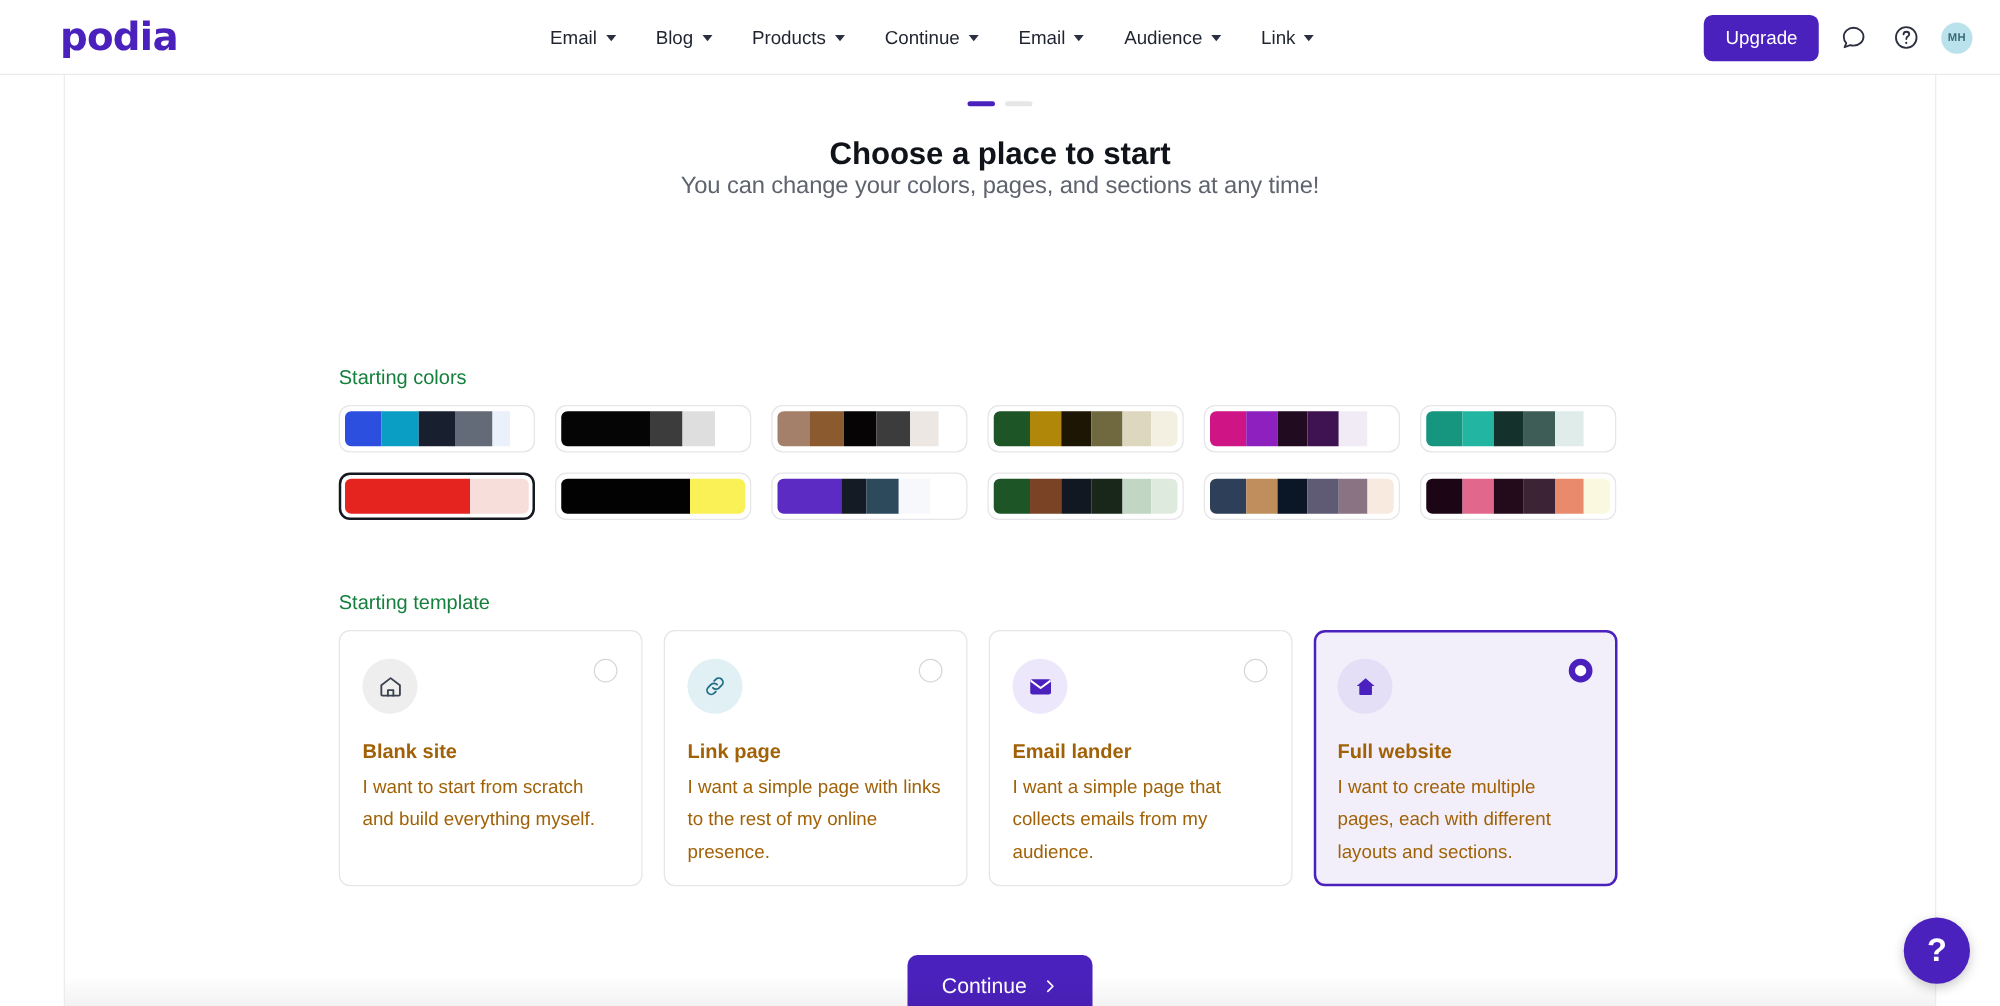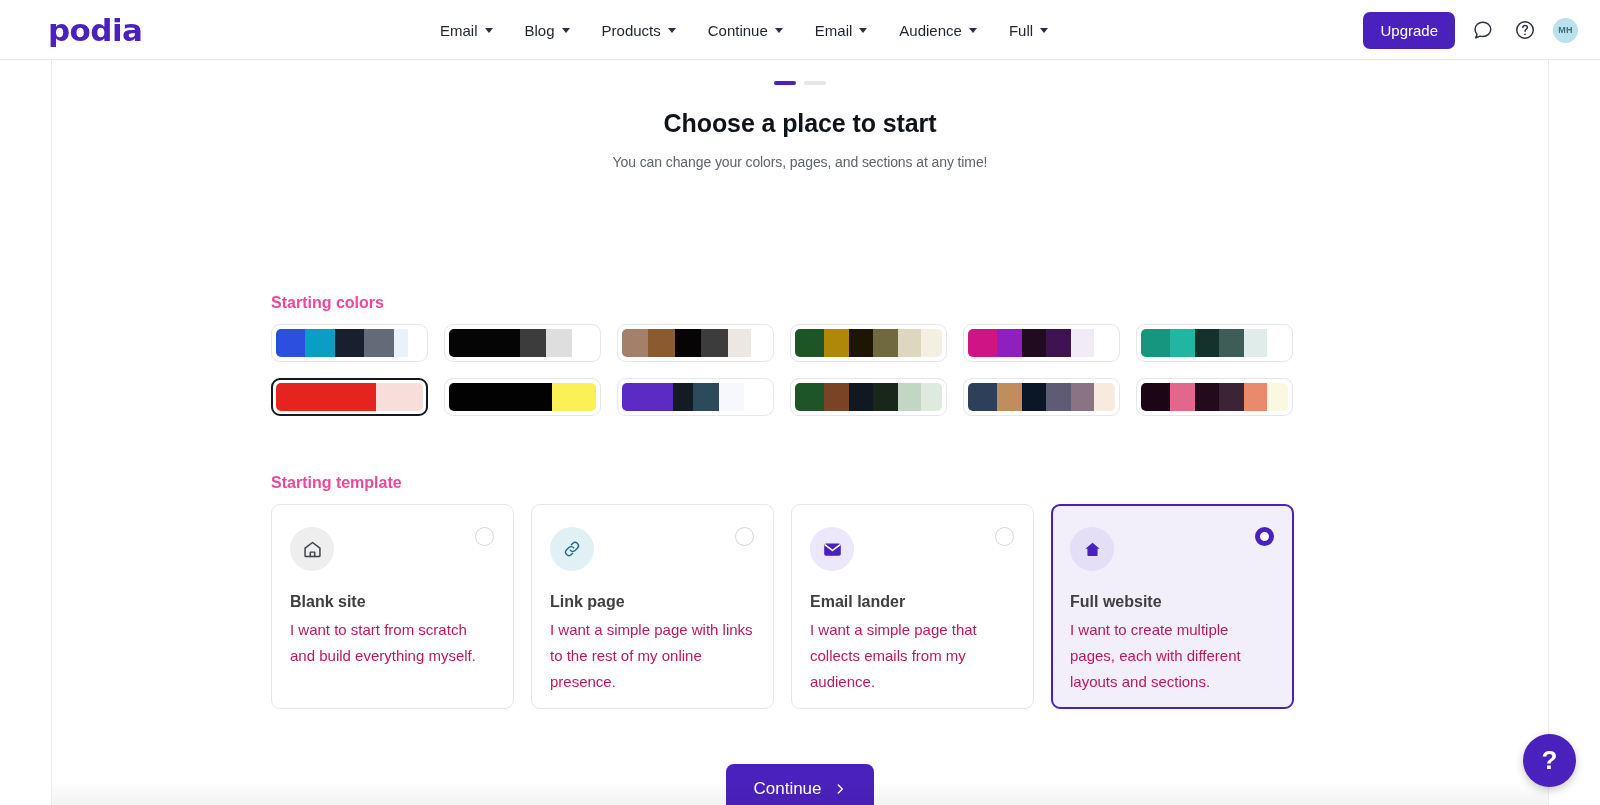--- a/index.html
+++ b/index.html
@@ -157,36 +157,35 @@
   .title {
     text-align: center;
     font-size: 25px;
     font-weight: bold;
     color: #10131a;
     margin-top: 24px;
     letter-spacing: -0.1px;
   }
   .subtitle {
     text-align: center;
-    font-size: 14px;
+    font-size: 19px;
     color: #5e636e;
-    margin-top: 16px;
     letter-spacing: -0.1px;
   }
 
   
   .section {
     position: absolute;
     left: 219px;
     width: 1044px;
   }
   .section-label {
     font-size: 16px;
-    font-weight: bold;
-    color: #ec4899;
+    font-weight: normal;
+    color: #15803d;
     margin-bottom: 12px;
   }
 
   #colors-section { top: 230px; }
   #templates-section { top: 410px; }
 
   
   .swatch-grid {
     display: grid;
     grid-template-columns: repeat(6, 157px);
@@ -254,26 +253,26 @@
     cursor: pointer;
   }
   .card.selected .radio {
     border: 5px solid #4b21bd;
     background: #ffffff;
     top: 21px; right: 18px;
   }
   .card-title {
     font-size: 16px;
     font-weight: bold;
-    color: #404040;
+    color: #a16207;
     margin-top: 22px;
   }
   .card-desc {
     font-size: 15px;
-    color: #be185d;
+    color: #a16207;
     line-height: 26px;
     margin-top: 6px;
   }
 
   
   .continue-wrap {
     position: absolute;
     top: 700px;
     left: 0;
     width: 1496px;
@@ -337,21 +336,21 @@
     </div>
     <div class="navitem">
       <span>Email</span>
       <span class="caret"></span>
     </div>
     <div class="navitem">
       <span>Audience</span>
       <span class="caret"></span>
     </div>
     <div class="navitem">
-      <span>Full</span>
+      <span>Link</span>
       <span class="caret"></span>
     </div>
   </div>
 
   <div class="nav-right">
     <button class="upgrade-btn">Upgrade</button>
 
     <div class="icon-btn">
       <svg width="22" height="22" viewBox="0 0 24 24" fill="none" stroke="#2b3040" stroke-width="1.6">
         <path d="M20.5 11.3c0 4.3-3.9 7.8-8.7 7.8-1 0-2-.15-2.9-.43L4 20.5l1.5-3.6C4.1 15.4 3.3 13.5 3.3 11.3c0-4.3 3.9-7.8 8.5-7.8s8.7 3.5 8.7 7.8z" stroke-linejoin="round"></path>

